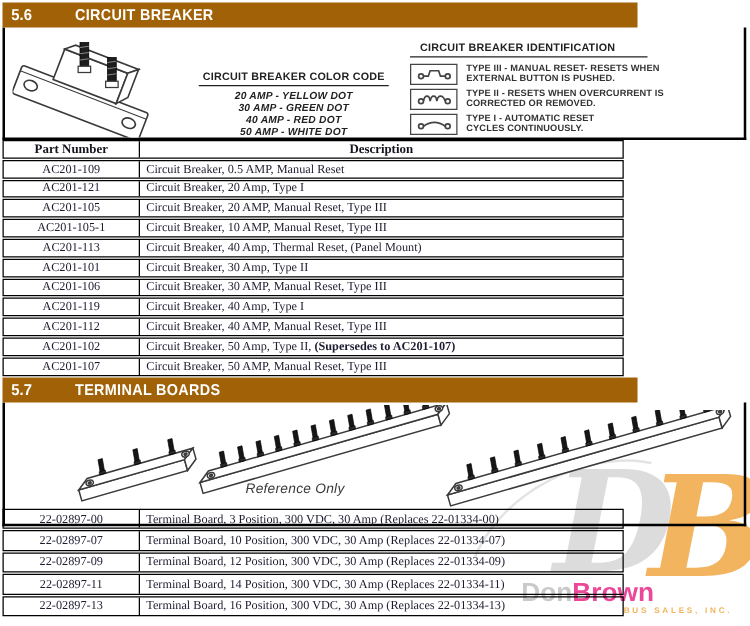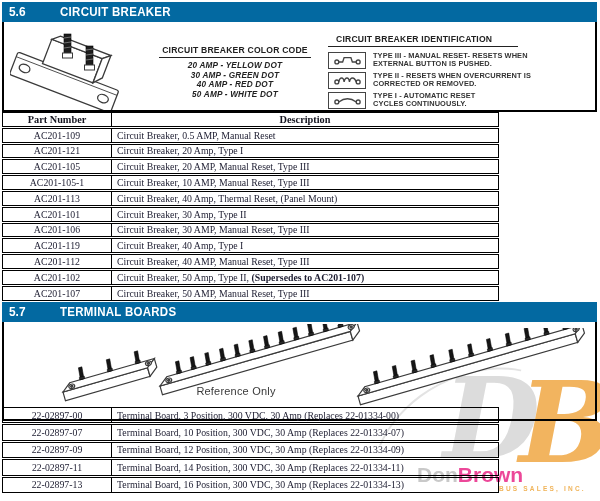--- a/index.html
+++ b/index.html
@@ -1,33 +1,33 @@
 <!DOCTYPE html>
 <html><head>
 <meta charset="utf-8">
 <style>
   html,body{margin:0;padding:0;background:#fff;}
   .page{position:relative;width:600px;height:501px;background:#ffffff;overflow:hidden;
         font-family:"Liberation Sans",sans-serif;color:#222;}
 
   
-  .section-bar{position:absolute;left:2px;width:595px;height:20px;background:#0369a1;
+  .section-bar{position:absolute;left:2px;width:508px;height:20px;background:#a16207;
                color:#fff;display:flex;align-items:center;z-index:3;}
   .section-number{margin-left:7px;font-size:12.5px;font-weight:bold;transform:scaleX(.95);transform-origin:left;}
   .section-title{margin-left:34px;font-size:12.5px;font-weight:bold;letter-spacing:.3px;
                  transform:scaleX(.92);transform-origin:left;}
 
   
   .content-box{position:absolute;left:2px;width:595px;border:2px solid #000;border-top:none;
                box-sizing:border-box;background:transparent;z-index:2;}
   #cb-box{top:22px;height:90px;}
-  #tb-box{top:322px;height:99px;}
-
-  
-  .color-code{position:absolute;left:146px;top:17px;width:170px;text-align:center;}
+  #tb-box{top:322px;height:99px;font-style:italic;}
+
+  
+  .color-code{position:absolute;left:146px;top:29px;width:170px;text-align:center;}
   .cc-heading{display:inline-block;font-size:8.6px;font-weight:bold;letter-spacing:.2px;
               border-bottom:1.6px solid #222;padding:0 3px 2px 3px;}
   .cc-items{display:inline-block;text-align:center;margin-top:3px;font-style:italic;}
   .cc-item{font-size:8.2px;font-weight:bold;line-height:9.6px;letter-spacing:.2px;}
 
   
   .ident{position:absolute;left:324px;top:6px;width:266px;}
   .ident-heading{display:inline-block;font-size:8.6px;font-weight:bold;letter-spacing:.2px;
                  border-bottom:1.6px solid #222;padding:0 26px 2px 8px;}
   .ident-rows{margin-top:5px;}

